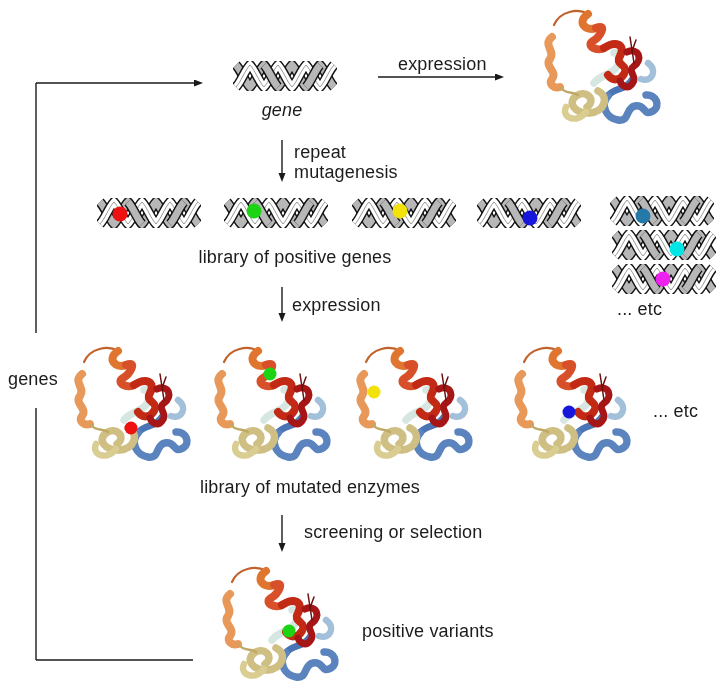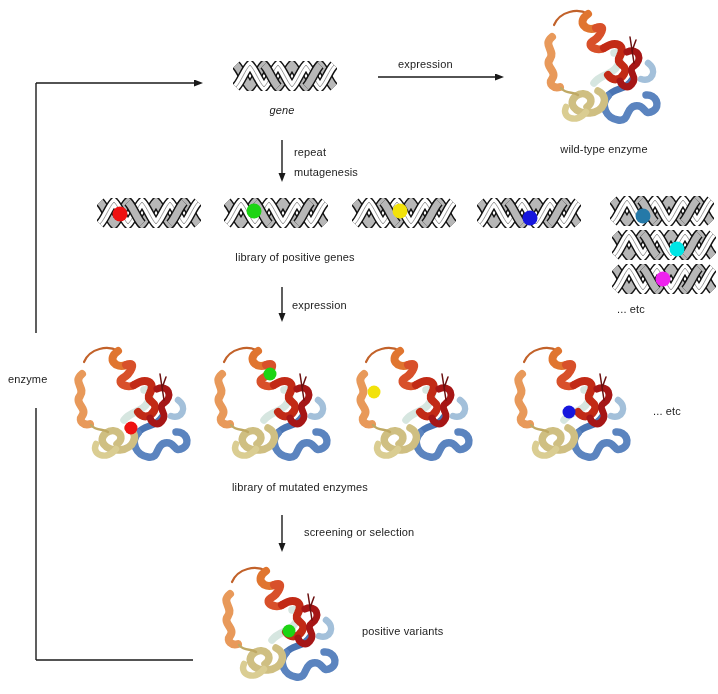--- a/index.html
+++ b/index.html
@@ -2,21 +2,21 @@
 <html><head>
 <meta charset="utf-8">
 <style>
   html,body{margin:0;padding:0;background:#ffffff;}
   #canvas{
     position:relative;width:718px;height:694px;background:#ffffff;
     font-family:"Liberation Sans","DejaVu Sans",sans-serif;
     color:#1c1c1c;overflow:hidden;
   }
   .lbl{
-    position:absolute;font-size:11px;line-height:19px;white-space:nowrap;
+    position:absolute;font-size:18px;line-height:19px;white-space:nowrap;
     letter-spacing:0.15px;color:#1c1c1c;z-index:4;
   }
   .lbl.center{text-align:center;width:200px;}
   #flow-lines{position:absolute;left:0;top:0;z-index:1;}
   .helix,.protein{position:absolute;z-index:2;}
   .helix svg,.protein svg{display:block;width:100%;height:100%;}
   .mut-dot{position:absolute;border-radius:50%;z-index:5;transform:translate(-50%,-50%);}
 </style>
 </head>
 <body>
@@ -70,31 +70,30 @@
       <line x1="36" y1="660" x2="193" y2="660"></line>
       <line x1="378" y1="77" x2="497" y2="77" marker-end="url(#ah)"></line>
       <line x1="282" y1="140" x2="282" y2="175" marker-end="url(#ah)"></line>
       <line x1="282" y1="287" x2="282" y2="315" marker-end="url(#ah)"></line>
       <line x1="282" y1="515" x2="282" y2="545" marker-end="url(#ah)"></line>
     </g>
   </svg>
 
   <div class="lbl" style="left:398px;top:55px;">expression</div>
   <div class="lbl center" style="left:182px;top:101px;font-style:italic;">gene</div>
-  <div class="lbl center" style="left:504px;top:140px;">wild-type enzyme</div>
   <div class="lbl" style="left:294px;top:143px;">repeat</div>
   <div class="lbl" style="left:294px;top:163px;">mutagenesis</div>
   <div class="lbl center" style="left:195px;top:248px;">library of positive genes</div>
   <div class="lbl" style="left:292px;top:296px;">expression</div>
   <div class="lbl" style="left:617px;top:300px;">... etc</div>
   <div class="lbl" style="left:653px;top:402px;">... etc</div>
   <div class="lbl center" style="left:200px;top:478px;">library of mutated enzymes</div>
   <div class="lbl" style="left:304px;top:523px;">screening or selection</div>
   <div class="lbl" style="left:362px;top:622px;">positive variants</div>
-  <div class="lbl" style="left:8px;top:370px;">enzyme</div>
+  <div class="lbl" style="left:8px;top:370px;">genes</div>
 
 <div class="helix" style="left: 233px; top: 61px; width: 104px; height: 30px;">
       <svg viewBox="0 0 104 30">
         <use href="#dna"></use>
       </svg>
     </div>
     <div class="protein" style="left: 536px; top: 3px; width: 130px; height: 128px;">
       <svg viewBox="0 0 130 128">
         <use href="#protein"></use>
       </svg>

